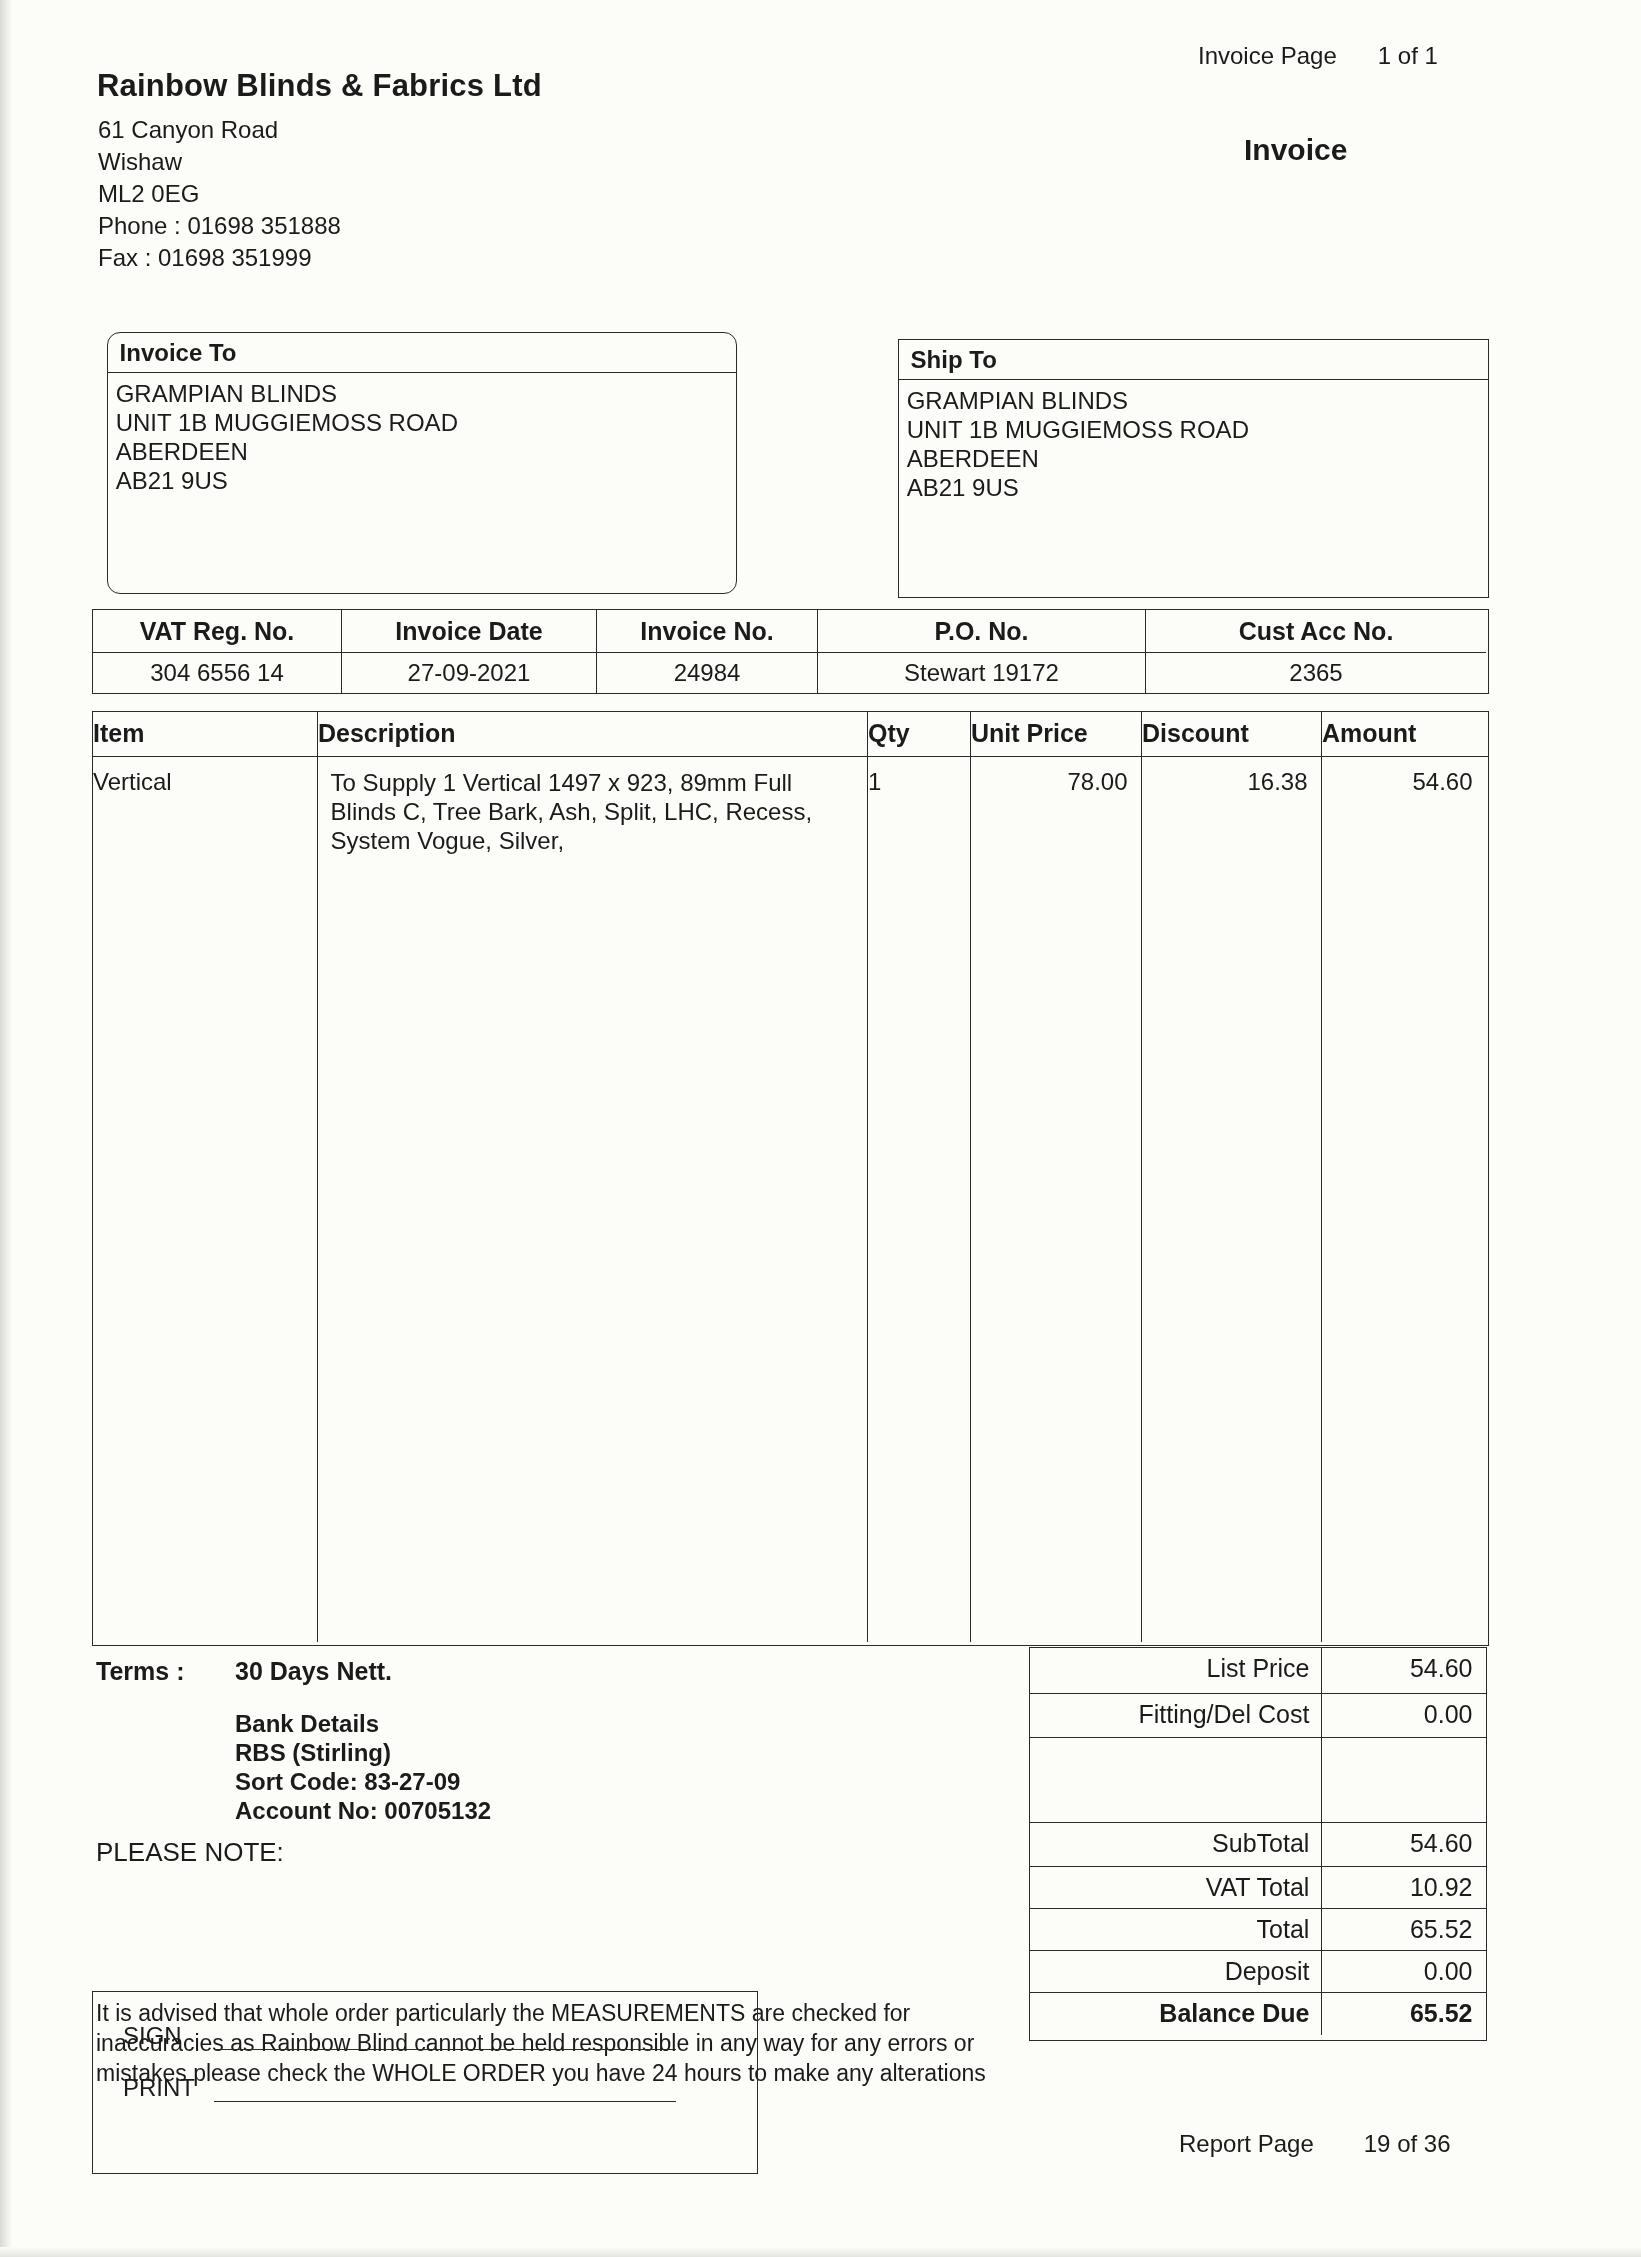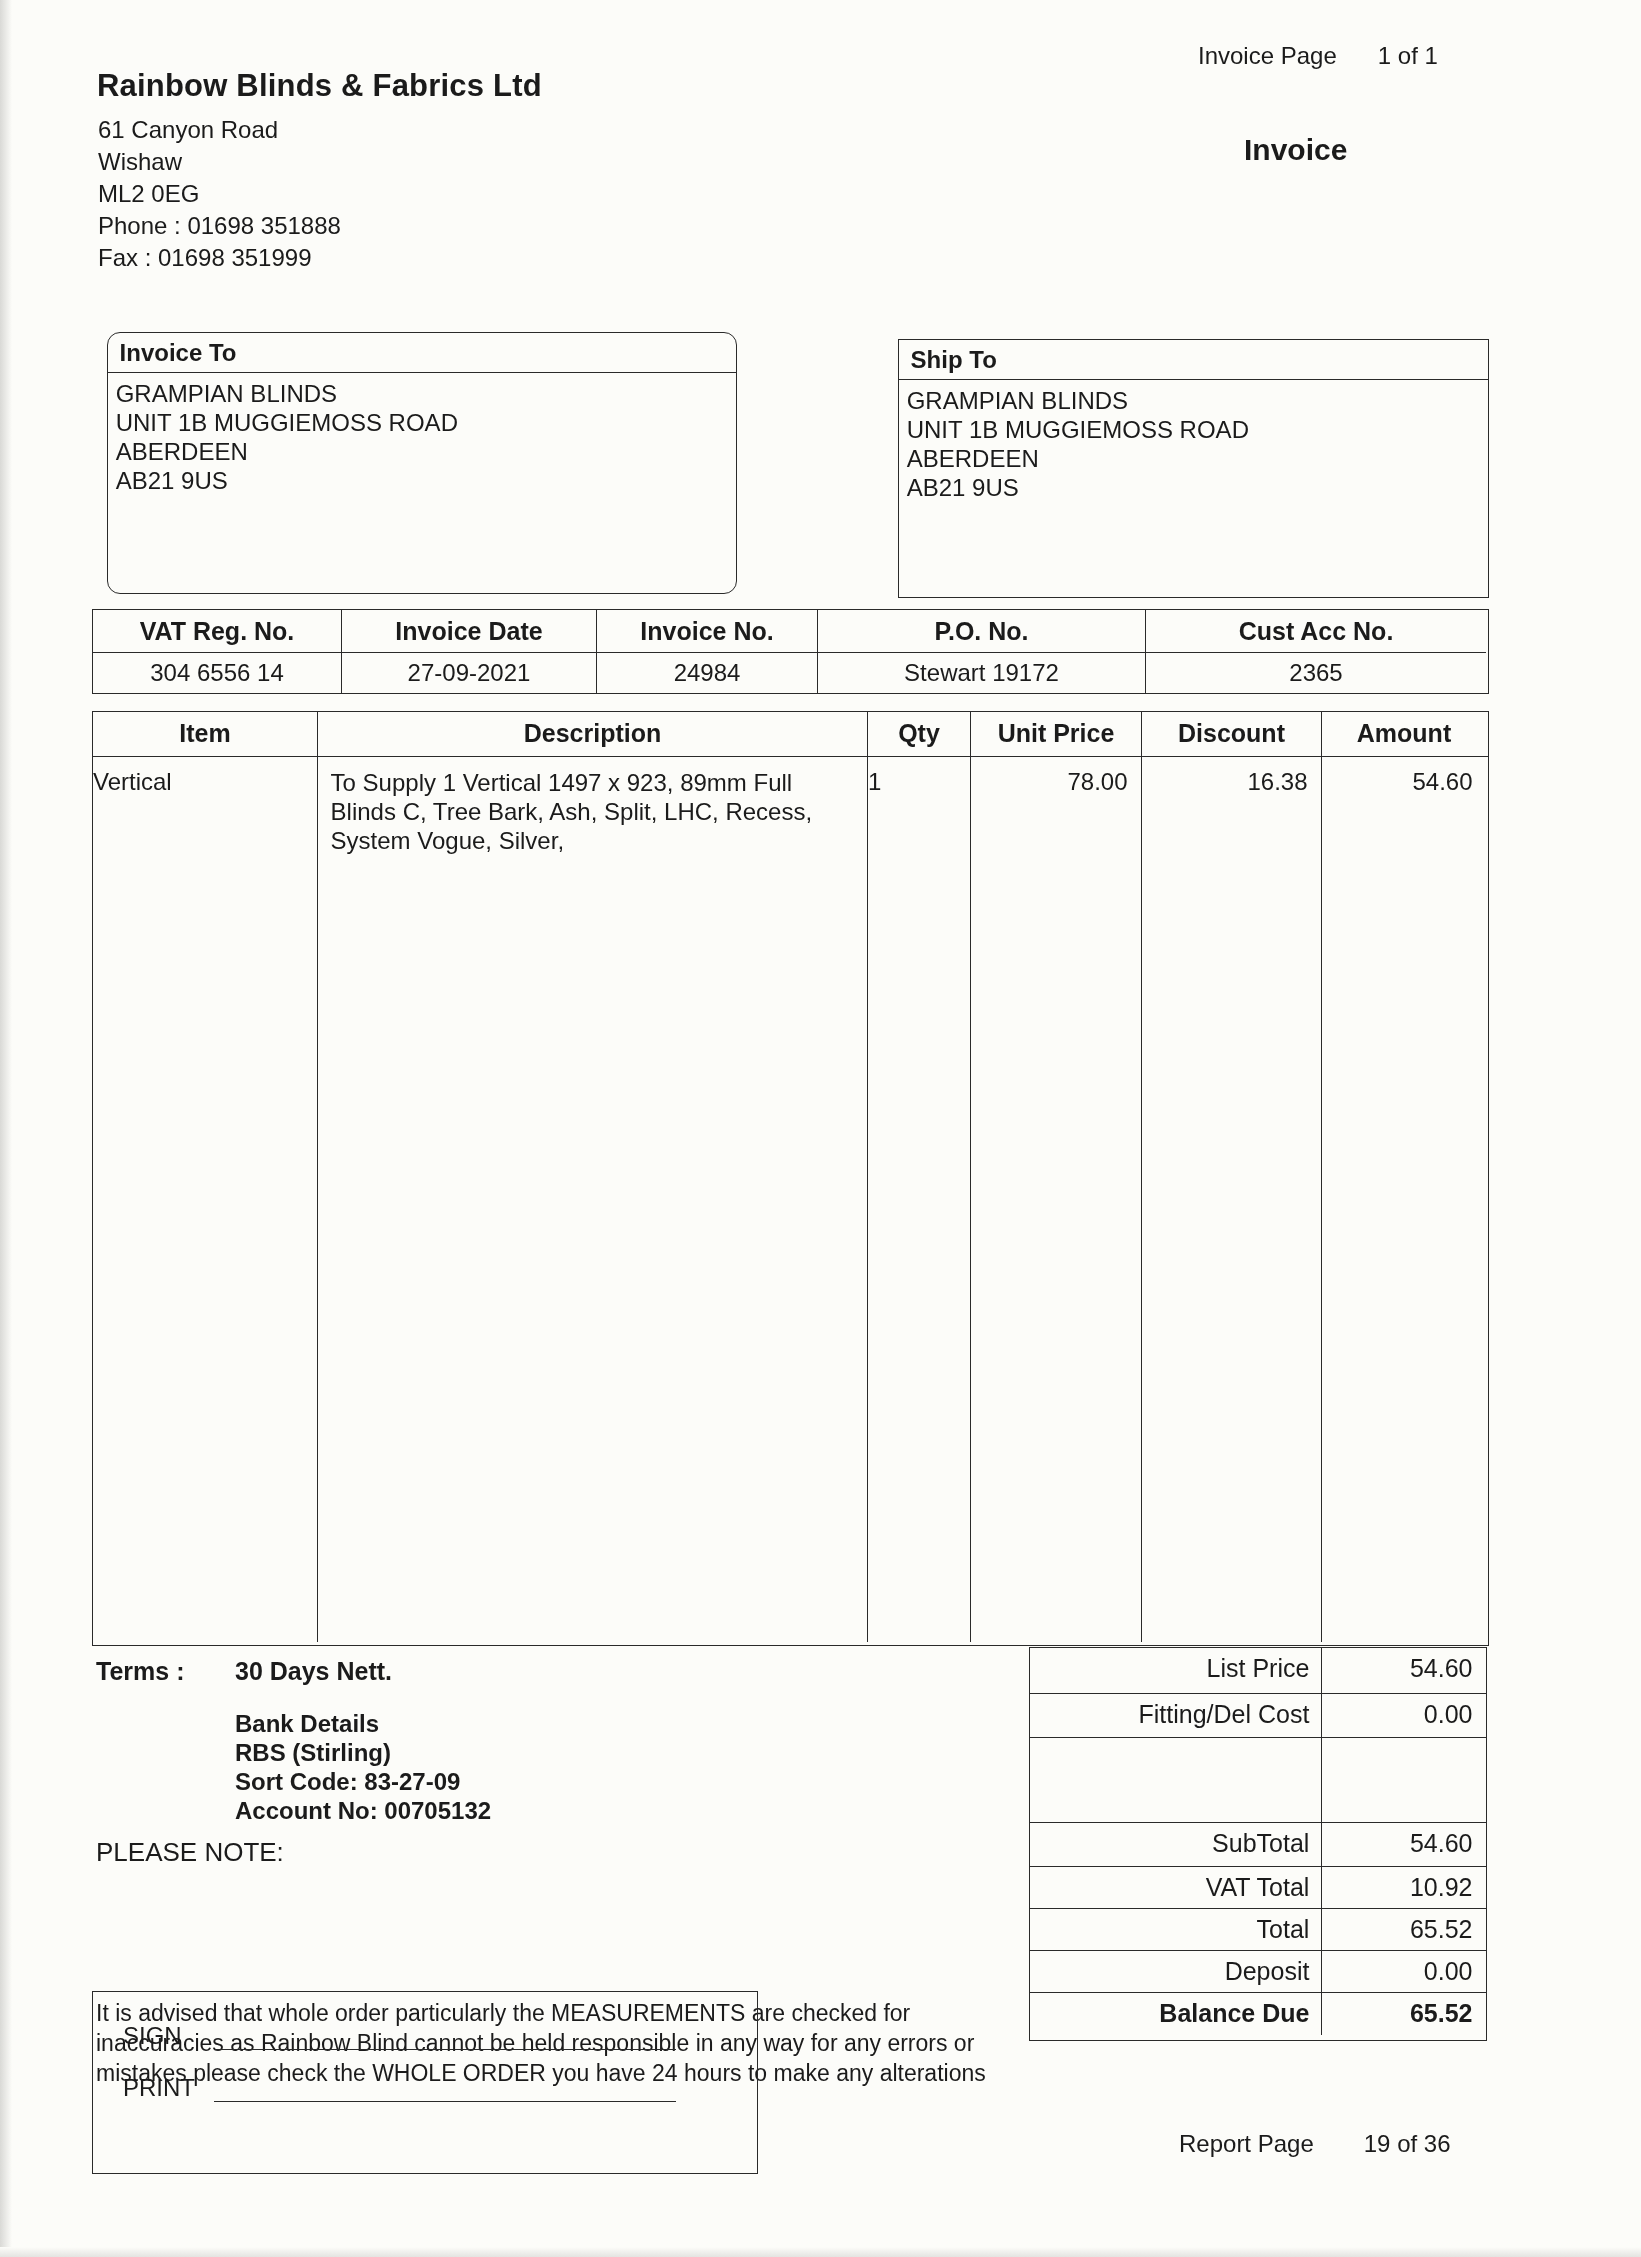--- a/index.html
+++ b/index.html
@@ -32,21 +32,21 @@
     display:grid; grid-template-columns:249px 255px 221px 328px 340px; }
   .meta-cell { font-size:24px; text-align:center; padding:6.8px 3.9px 5.8px; border-right:1.9px solid #2a2a2a;
     white-space:nowrap; overflow:hidden; }
   .meta-cell.last { border-right:none; }
   .meta-head { font-weight:bold; font-size:25px; border-bottom:1.9px solid #2a2a2a; }
 
   
   .items-table { position:absolute; left:92px; top:711px; width:1397px; height:935px; border:1.9px solid #2a2a2a; }
   .items-head { display:grid; grid-template-columns:225px 550px 103px 171px 180px 164px;
     border-bottom:1.9px solid #2a2a2a; height:45px; }
-  .items-head-cell { font-weight:bold; font-size:25px; text-align:center; line-height:43px;
+  .items-head-cell { font-weight:bold; font-size:25px; line-height:43px;
     border-right:1.9px solid #2a2a2a; }
   .items-head-cell.last { border-right:none; }
   .items-body { display:grid; grid-template-columns:225px 550px 103px 171px 180px 164px; height:885px; }
   .items-col { border-right:1.9px solid #2a2a2a; padding-top:10.6px; font-size:24px; }
   .items-col.last { border-right:none; }
   .cell-center { text-align:left; }
   .cell-right { text-align:right; padding-right:13.5px; }
   .cell-desc { padding-left:12.6px; padding-right:26px; line-height:29px; }
 
   

